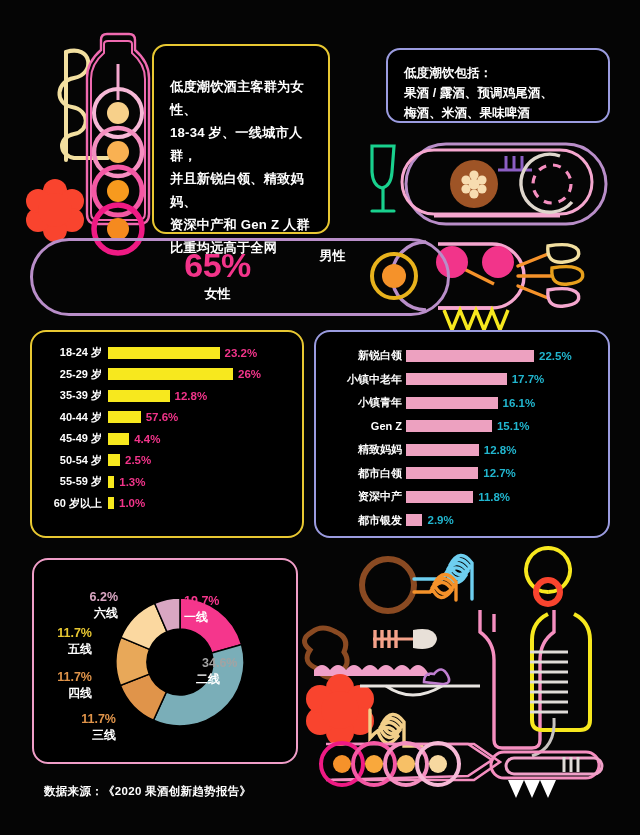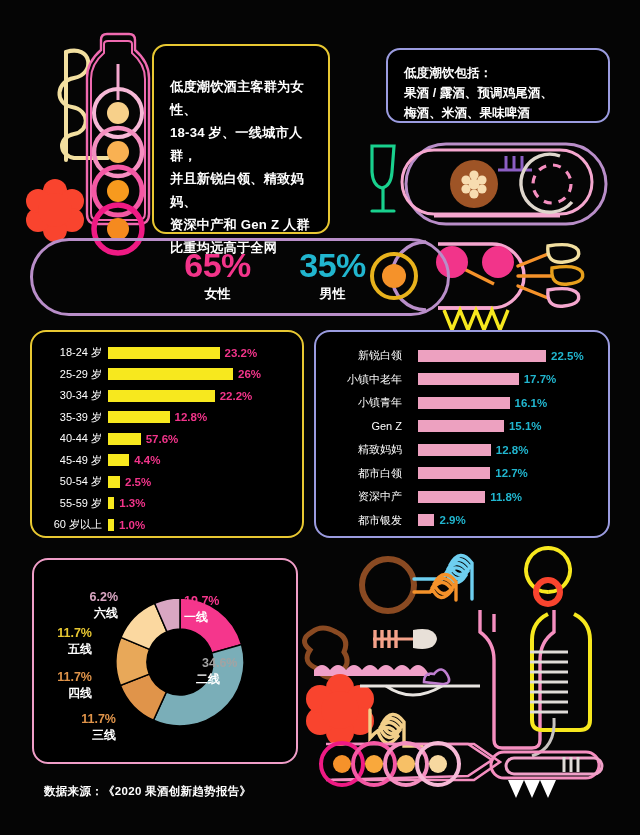--- a/index.html
+++ b/index.html
@@ -39,31 +39,31 @@
   .gstat.m .pct{color:#21b6cf;}
 
   
   .card{position:absolute;border-radius:16px;background:#000;box-sizing:border-box;}
   #age-card{left:30px;top:330px;width:274px;height:208px;border:2.5px solid #e8c832;}
   #occ-card{left:314px;top:330px;width:296px;height:208px;border:2px solid #9b9ce0;}
   #pie-card{left:32px;top:558px;width:266px;height:206px;border:2px solid #f09ec8;}
 
   
   .barrow{display:flex;align-items:center;height:20px;}
-  .barlabel{font-size:11px;font-weight:400;color:#fff;text-align:right;white-space:nowrap;}
+  .barlabel{font-size:11px;font-weight:700;color:#fff;text-align:right;white-space:nowrap;}
   .bar{height:12px;}
   .barval{font-size:11.5px;font-weight:700;margin-left:5px;white-space:nowrap;}
 
   #age-rows{position:absolute;left:8px;top:10px;right:8px;}
   #age-rows .barlabel{width:62px;padding-right:6px;}
   #age-rows .bar{background:#f7e81e;}
   #age-rows .barval{color:#f2348a;}
 
   #occ-rows{position:absolute;left:8px;top:12px;right:8px;}
-  #occ-rows .barlabel{width:78px;padding-right:16px;}
+  #occ-rows .barlabel{width:78px;padding-right:4px;}
   #occ-rows .bar{background:#eda1c0;}
   #occ-rows .barval{color:#21b6cf;}
 
   
   #pie-svg{position:absolute;left:72px;top:28px;}
   .pie-ann{position:absolute;white-space:nowrap;}
   .pie-ann .v{font-size:12.5px;font-weight:700;line-height:15px;}
   .pie-ann .n{font-size:12px;font-weight:700;line-height:16px;color:#fff;}
   .pie-ann.right{text-align:left;}
   .pie-ann.left{text-align:right;}
@@ -180,41 +180,35 @@
 梅酒、米酒、果味啤酒</p>
   </div>
 
   <div class="abs" id="gender-capsule"></div>
   <div class="abs" id="gender-wrap">
     <div class="gstat f">
       <div class="pct">65%</div>
       <div class="lbl">女性</div>
     </div>
     <div class="gstat m">
-      <div class="pct">35%</div>
       <div class="lbl">男性</div>
     </div>
   </div>
 
   <div class="card" id="age-card">
     <div id="age-rows">
         <div class="barrow" style="height: 21.5px;">
           <div class="barlabel">18-24 岁</div>
           <div class="bar" style="width: 111.538px; background: rgb(247, 232, 30);"></div>
           <div class="barval" style="color: rgb(242, 52, 138);">23.2%</div>
         </div>
         <div class="barrow" style="height: 21.5px;">
           <div class="barlabel">25-29 岁</div>
           <div class="bar" style="width: 125px; background: rgb(247, 232, 30);"></div>
           <div class="barval" style="color: rgb(242, 52, 138);">26%</div>
-        </div>
-        <div class="barrow" style="height: 21.5px;">
-          <div class="barlabel">30-34 岁</div>
-          <div class="bar" style="width: 106.731px; background: rgb(247, 232, 30);"></div>
-          <div class="barval" style="color: rgb(242, 52, 138);">22.2%</div>
         </div>
         <div class="barrow" style="height: 21.5px;">
           <div class="barlabel">35-39 岁</div>
           <div class="bar" style="width: 61.5385px; background: rgb(247, 232, 30);"></div>
           <div class="barval" style="color: rgb(242, 52, 138);">12.8%</div>
         </div>
         <div class="barrow" style="height: 21.5px;">
           <div class="barlabel">40-44 岁</div>
           <div class="bar" style="width: 32.6923px; background: rgb(247, 232, 30);"></div>
           <div class="barval" style="color: rgb(242, 52, 138);">57.6%</div>

